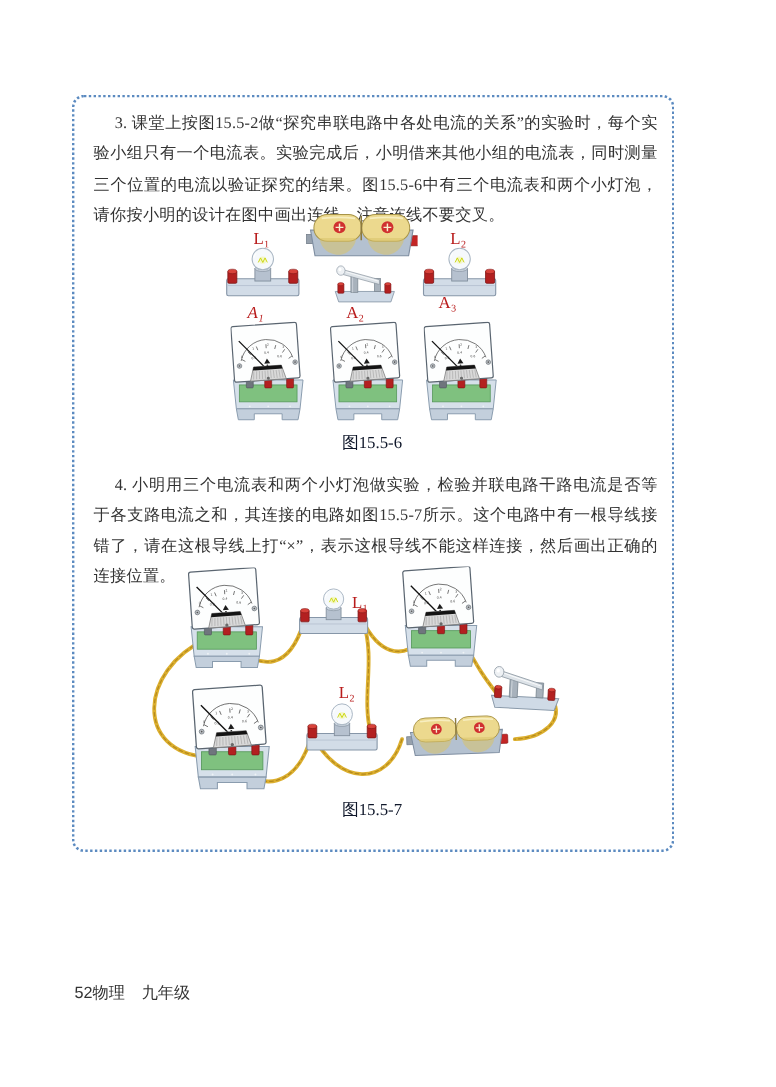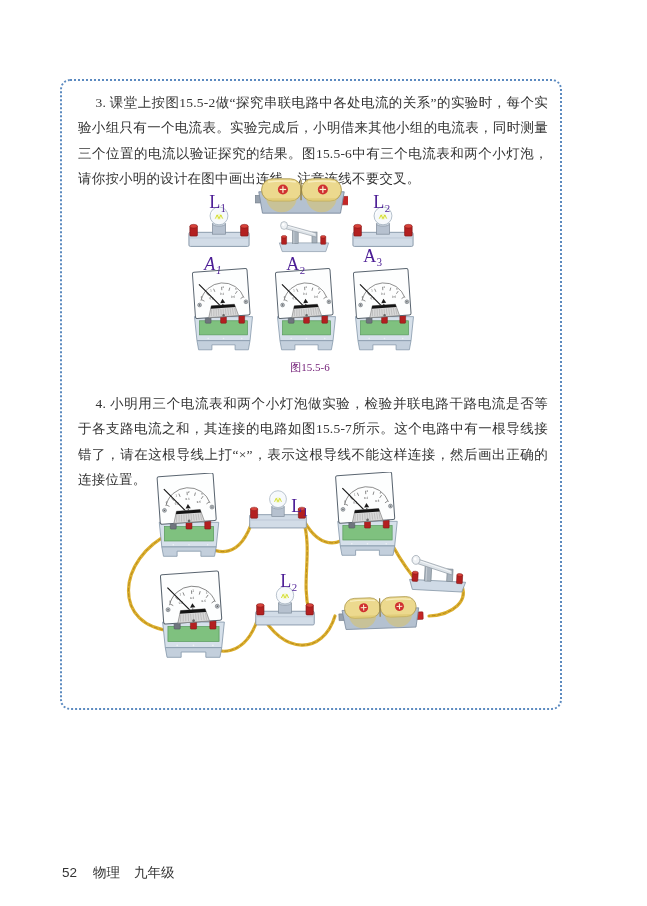--- a/index.html
+++ b/index.html
@@ -4,32 +4,32 @@
 <style>
   html,body{margin:0;padding:0;}
   .page{position:relative;width:647px;height:906px;background:#ffffff;overflow:hidden;
         font-family:"Liberation Serif",serif;color:#2b2b2b;}
   .exercise-box{position:absolute;left:60px;top:79px;width:498px;height:627px;
         border:2px dotted #5b8ac0;border-radius:10px;}
   .para{position:absolute;left:78px;width:470px;margin:0;font-size:13.5px;line-height:25.4px;
         text-align:justify;text-indent:1.3em;letter-spacing:0.2px;color:#333;}
   #para-3{top:90px;}
   #para-4{top:391px;}
-  .fig-label{position:absolute;transform:translateX(-50%);font-size:18px;color:#4c1d95;
+  .fig-label{position:absolute;transform:translateX(-50%);font-size:14px;color:#b91c1c;
         font-family:"Liberation Serif",serif;white-space:nowrap;}
-  .fig-caption{position:absolute;left:60px;width:500px;text-align:center;font-size:11px;color:#701a75;}
+  .fig-caption{position:absolute;left:60px;width:500px;text-align:center;font-size:14px;color:#0f172a;}
   #caption-1{top:360px;}
   #caption-2{top:666px;}
   .fig-svg{position:absolute;left:60px;}
   #fig1-svg{top:172px;width:500px;height:200px;}
   #fig2-svg{top:465px;width:500px;height:220px;}
   .footer{position:absolute;left:62px;top:819px;font-size:13.5px;color:#333;
         font-family:"Liberation Sans",sans-serif;display:flex;align-items:baseline;}
-  .footer .pg{margin-right:16px;}
-  .footer .subj{margin-right:14px;margin-top:45px;}
+  .footer .pg{}
+  .footer .subj{margin-right:14px;}
   .wire{fill:none;stroke:#dcaf2e;stroke-width:3.2;stroke-linecap:round;}
   .wire-twist{fill:none;stroke:#a87d18;stroke-width:1;stroke-linecap:round;
         stroke-dasharray:3 2.6;opacity:.75;}
   .dial-num{font-family:"DejaVu Sans",sans-serif;font-size:3.1px;fill:#444;text-anchor:middle;}
 </style>
 </head>
 <body>
 
 <div class="page">
 
@@ -194,19 +194,20 @@
     <use href="#sym-bulb" x="193" y="120" width="64" height="47"></use>
     <g transform="rotate(-2 320 148)">
       <use href="#sym-battery" x="272" y="130" width="97" height="35"></use>
     </g>
     <g transform="rotate(3 378 108)">
       <use href="#sym-switch" x="345" y="88" width="66" height="40"></use>
     </g>
   </svg>
   <span class="fig-label" style="left:300px;top:496px;">L₁</span>
   <span class="fig-label" style="left:289px;top:571px;">L₂</span>
+  <div class="fig-caption" id="caption-2">图15.5-7</div>
 
   <div class="footer">
     <span class="pg">52</span>
     <span class="subj">物理</span>
     <span class="grade">九年级</span>
   </div>
 </div>
 
 </body></html>

